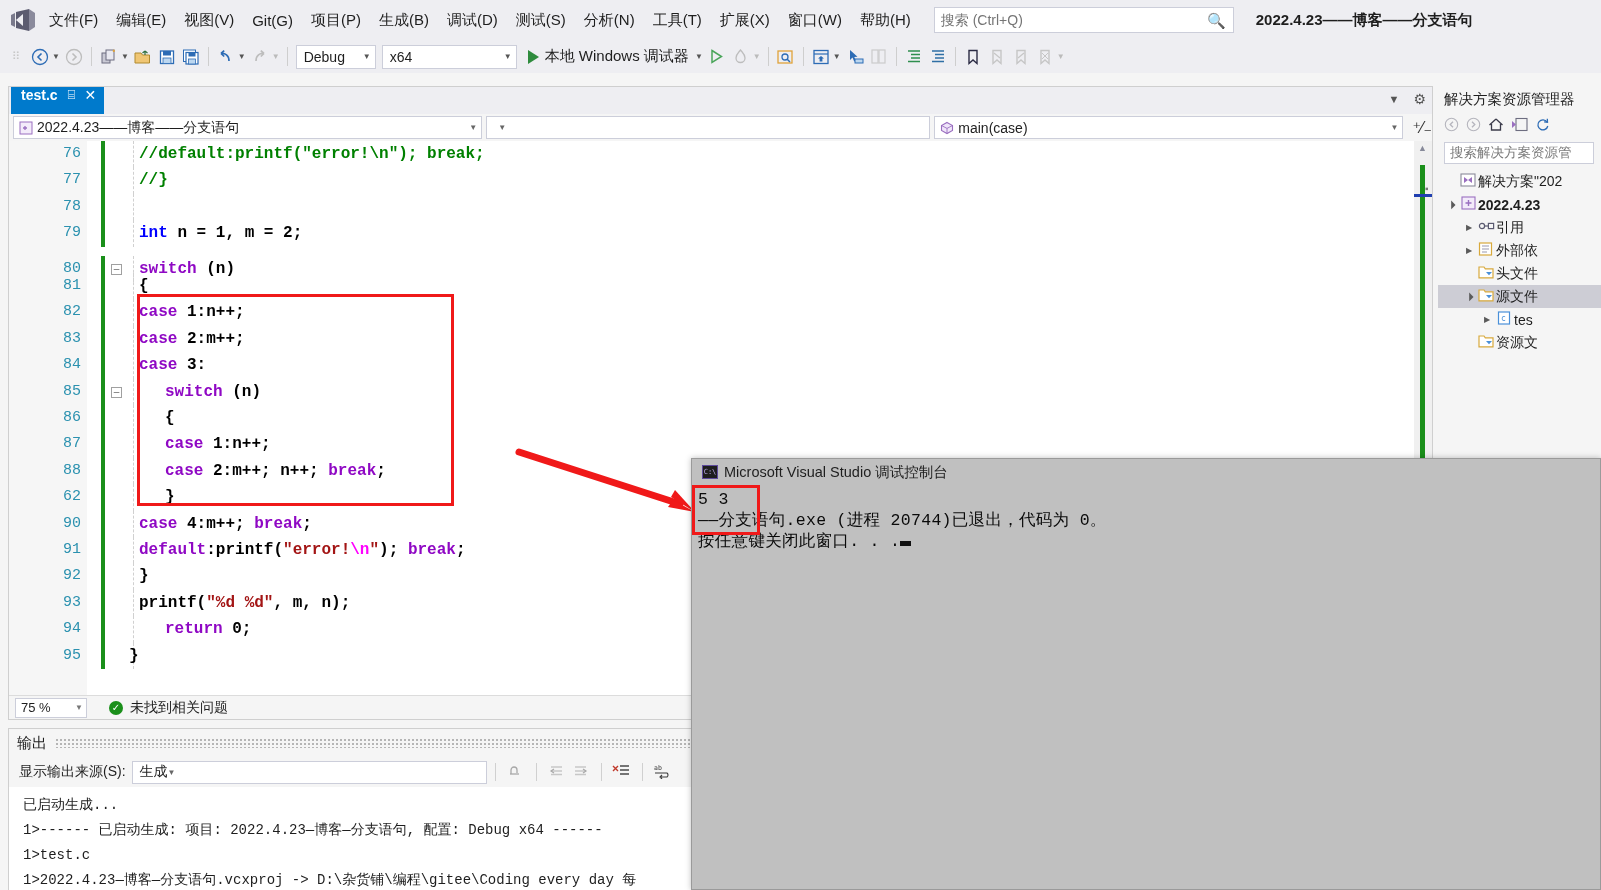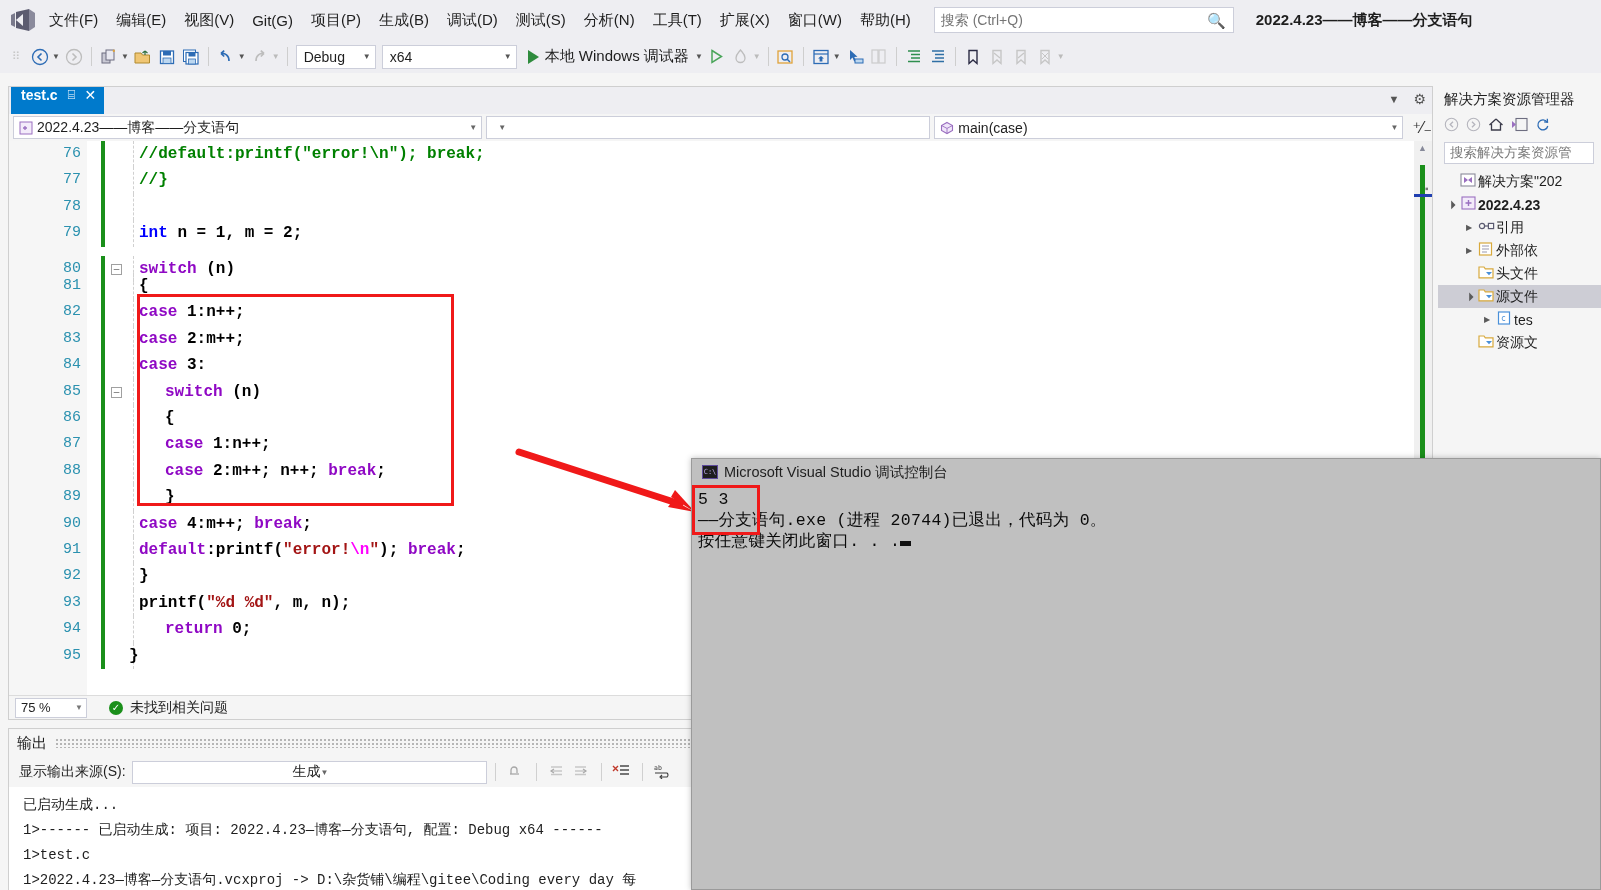--- a/index.html
+++ b/index.html
@@ -162,21 +162,21 @@
   .out-title { font-size:15px; color:#1e1e1e; }
   .out-dots {
     flex:1; height:10px; margin:0 8px;
     background-image:radial-gradient(#b5b5b5 1px, transparent 1px);
     background-size:4px 4px; background-position:0 4px;
   }
   .out-toolbar { height:30px; display:flex; align-items:center; padding-left:10px; background:#f5f5f5; }
   .out-toolbar .lbl { font-size:14px; color:#1e1e1e; margin-right:6px; }
   .out-select {
     width:355px; height:23px; background:#fff; border:1px solid #ccceda;
-    display:flex; align-items:center; justify-content:center; padding:0 4px 0 7px;
+    display:flex; align-items:center; justify-content:flex-start; padding:0 4px 0 7px;
     font-size:14px; color:#1e1e1e;
   }
   .out-select .oa { font-size:8px; color:#666; }
   .out-tb-sep { width:1px; height:18px; background:#d0d0d0; margin:0 8px; }
   .out-ic { width:24px; text-align:center; font-size:14px; color:#9a9a9a; }
   .out-body {
     position:absolute; left:0; right:0; top:58px; bottom:0; background:#fff;
     padding:6px 0 0 14px; overflow:hidden;
   }
   .out-line {
@@ -537,21 +537,21 @@
             <span class="indentguide"></span>
             <span class="codetext" style="left: 156px;"><span class="k-ctl">case</span><span class="k-pl"> 1:n++;</span></span>
           </div>
           <div class="codeline" style="top: 316.8px;">
             <span class="lnum">88</span>
             <span class="changebar"></span>
             <span class="indentguide"></span>
             <span class="codetext" style="left: 156px;"><span class="k-ctl">case</span><span class="k-pl"> 2:m++; n++; </span><span class="k-ctl">break</span><span class="k-pl">;</span></span>
           </div>
           <div class="codeline" style="top: 343.2px;">
-            <span class="lnum">89</span>
+            <span class="lnum">62</span>
             <span class="changebar"></span>
             <span class="indentguide"></span>
             <span class="codetext" style="left: 156px;"><span class="k-pl">}</span></span>
           </div>
           <div class="codeline" style="top: 369.6px;">
             <span class="lnum">90</span>
             <span class="changebar"></span>
             <span class="indentguide"></span>
             <span class="codetext" style="left: 130px;"><span class="k-ctl">case</span><span class="k-pl"> 4:m++; </span><span class="k-ctl">break</span><span class="k-pl">;</span></span>
           </div>

